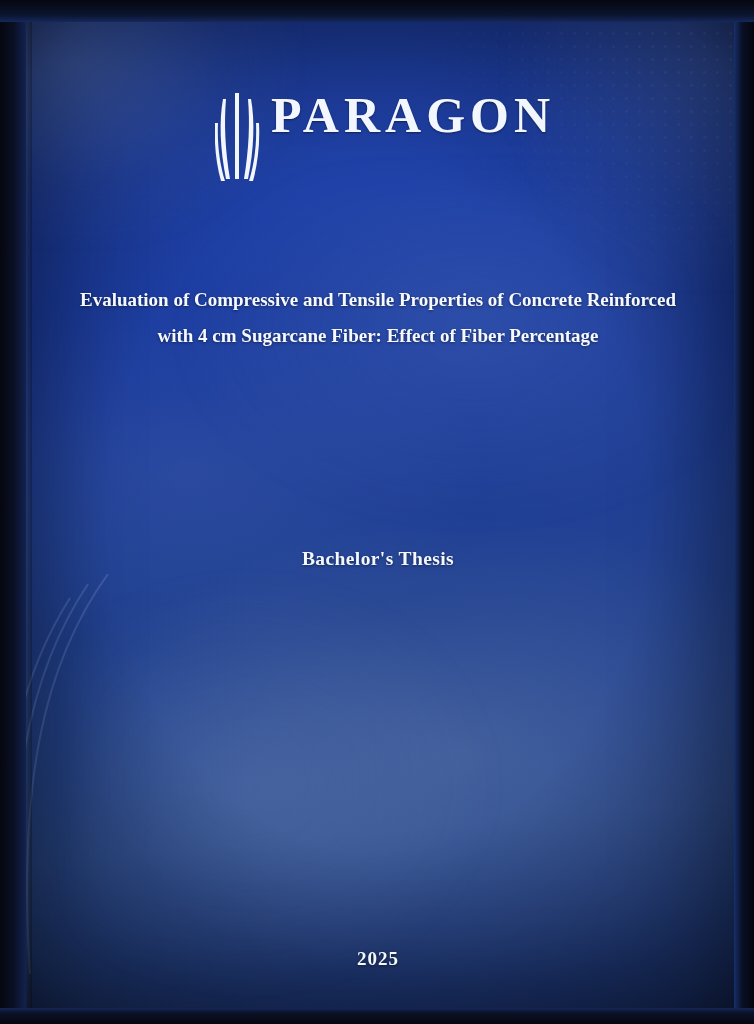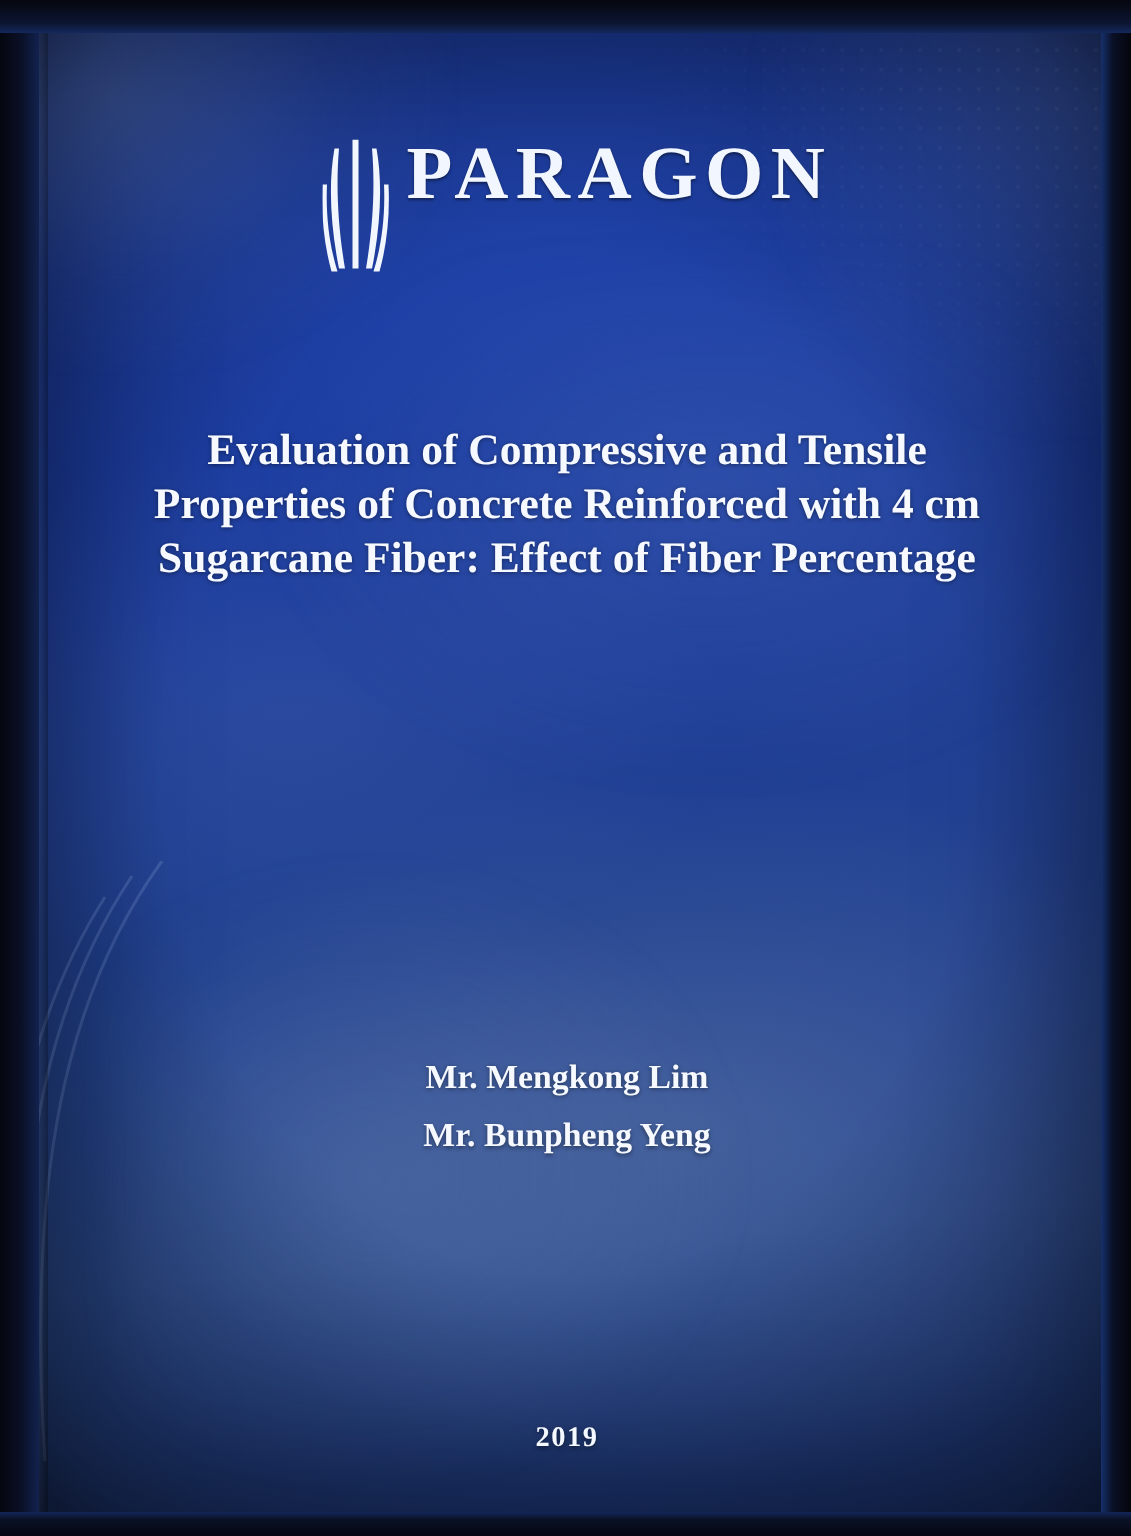--- a/index.html
+++ b/index.html
@@ -201,21 +201,21 @@
 
   
   .title {
     position: absolute;
     left: 50%;
     transform: translateX(-50%);
     top: 268px;
     width: 600px;
     font-family: "Liberation Serif", serif;
     font-weight: bold;
-    font-size: 29px;
+    font-size: 19px;
     line-height: 36px;
     color: #f6f9ff;
     text-shadow: 0 1px 3px rgba(0,0,0,0.45);
   }
 
   .doc-type {
     position: absolute;
     left: 50%;
     transform: translateX(-50%);
     top: 534px;
@@ -289,27 +289,24 @@
             <path d="M41 30 C 42 52, 39 72, 34 88 L38 88 C 43 70, 45 50, 44 30 Z"></path>
           </g>
         </svg>
         <div class="logo-text">
           <div class="logo-title">PARAGON</div>
         </div>
       </div>
 
       <div class="title">Evaluation of Compressive and Tensile Properties of Concrete Reinforced with 4 cm Sugarcane Fiber: Effect of Fiber Percentage</div>
 
-
-      <div class="authors">
-        <div>Mr. Mengkong Lim</div>
-        <div>Mr. Bunpheng Yeng</div>
-      </div>
-
-      <div class="year">2019</div>
+      <div class="doc-type">Bachelor's Thesis</div>
+
+
+      <div class="year">2025</div>
 
     </div>
   </div>
 
   <div class="desk-left"></div>
   <div class="desk-right"></div>
   <div class="desk-top"></div>
   <div class="desk-bottom"></div>
 
 </div>

